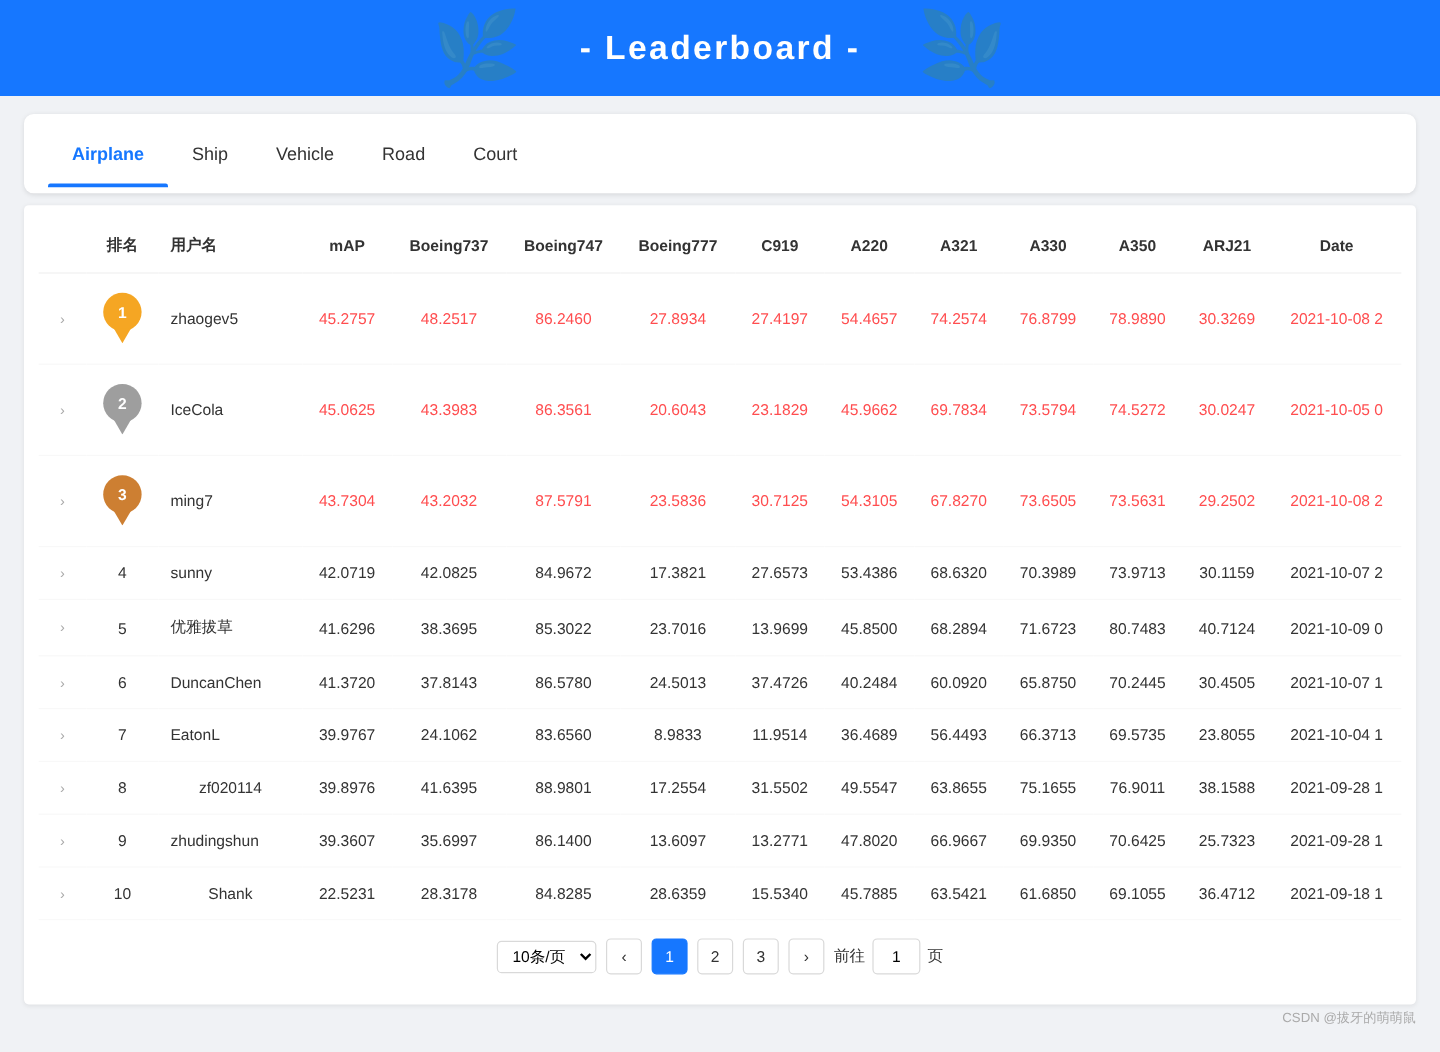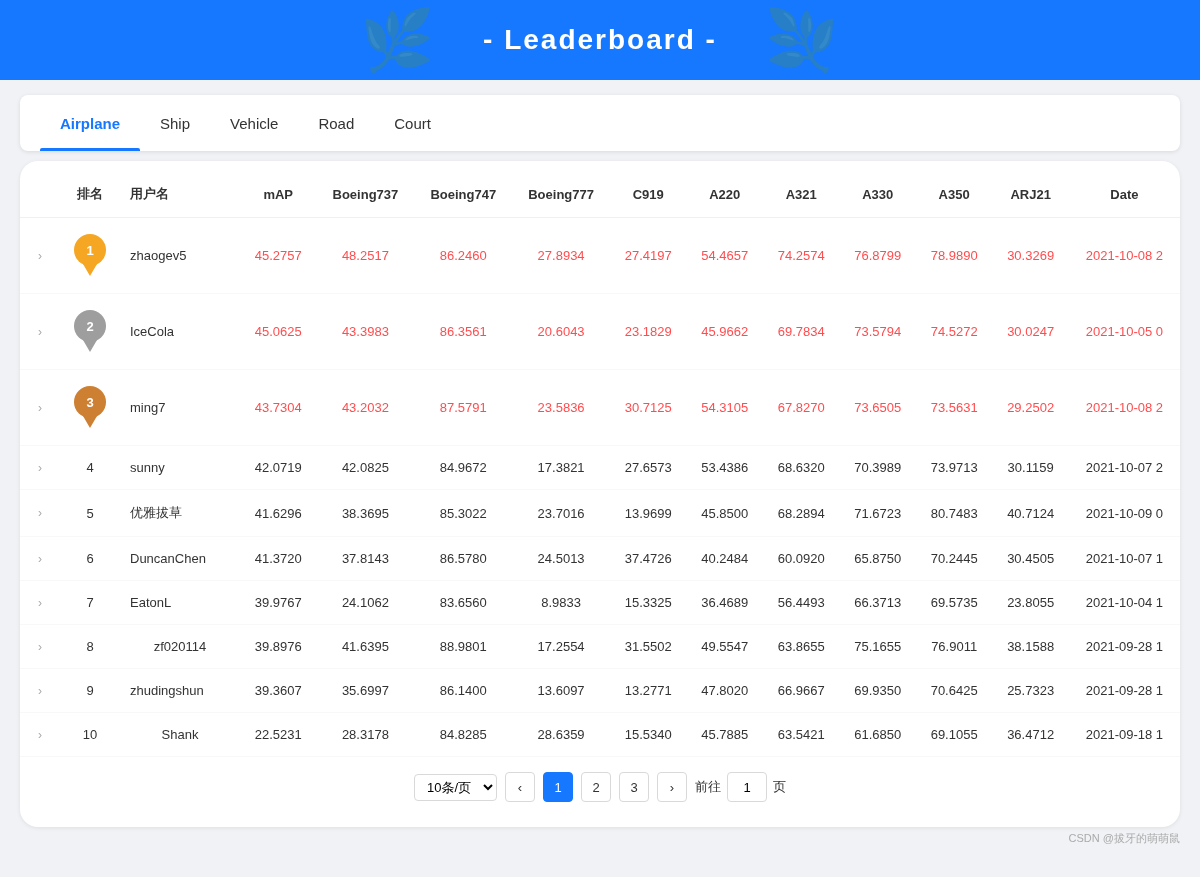--- a/index.html
+++ b/index.html
@@ -33,21 +33,21 @@
 
     
     .tab-container {
       background: white;
       border-radius: 8px;
       margin: 15px 20px 10px 20px;
       padding: 0 20px;
       box-shadow: 0 1px 4px rgba(0,0,0,0.1);
       display: flex;
       align-items: center;
-      height: 56px;
+      height: 66px;
     }
     .tab {
       padding: 0 20px;
       height: 56px;
       display: flex;
       align-items: center;
       cursor: pointer;
       font-size: 15px;
       color: #333;
       position: relative;
@@ -65,22 +65,22 @@
       right: 0;
       height: 3px;
       background: #1677ff;
       border-radius: 2px 2px 0 0;
     }
 
     
     .main {
       background: white;
       margin: 0 20px;
-      border-radius: 18px;
-      padding: 10px 0;
+      border-radius: 4px;
+      padding: 10px 12px;
       box-shadow: 0 1px 4px rgba(0,0,0,0.08);
     }
 
     
     table {
       width: 100%;
       border-collapse: collapse;
       font-size: 13px;
     }
     thead tr {
@@ -326,21 +326,21 @@
     <td class="normal-value">2021-10-07 1</td>
   </tr>
           <tr>
     <td style="text-align:center;color:#aaa;font-size:12px">›</td>
     <td style="text-align:center">7</td>
     <td style="text-align:left">EatonL</td>
     <td class="normal-value">39.9767</td>
     <td class="normal-value">24.1062</td>
     <td class="normal-value">83.6560</td>
     <td class="normal-value">8.9833</td>
-    <td class="normal-value">15.3325</td>
+    <td class="normal-value">11.9514</td>
     <td class="normal-value">36.4689</td>
     <td class="normal-value">56.4493</td>
     <td class="normal-value">66.3713</td>
     <td class="normal-value">69.5735</td>
     <td class="normal-value">23.8055</td>
     <td class="normal-value">2021-10-04 1</td>
   </tr>
           <tr>
     <td style="text-align:center;color:#aaa;font-size:12px">›</td>
     <td style="text-align:center">8</td>

